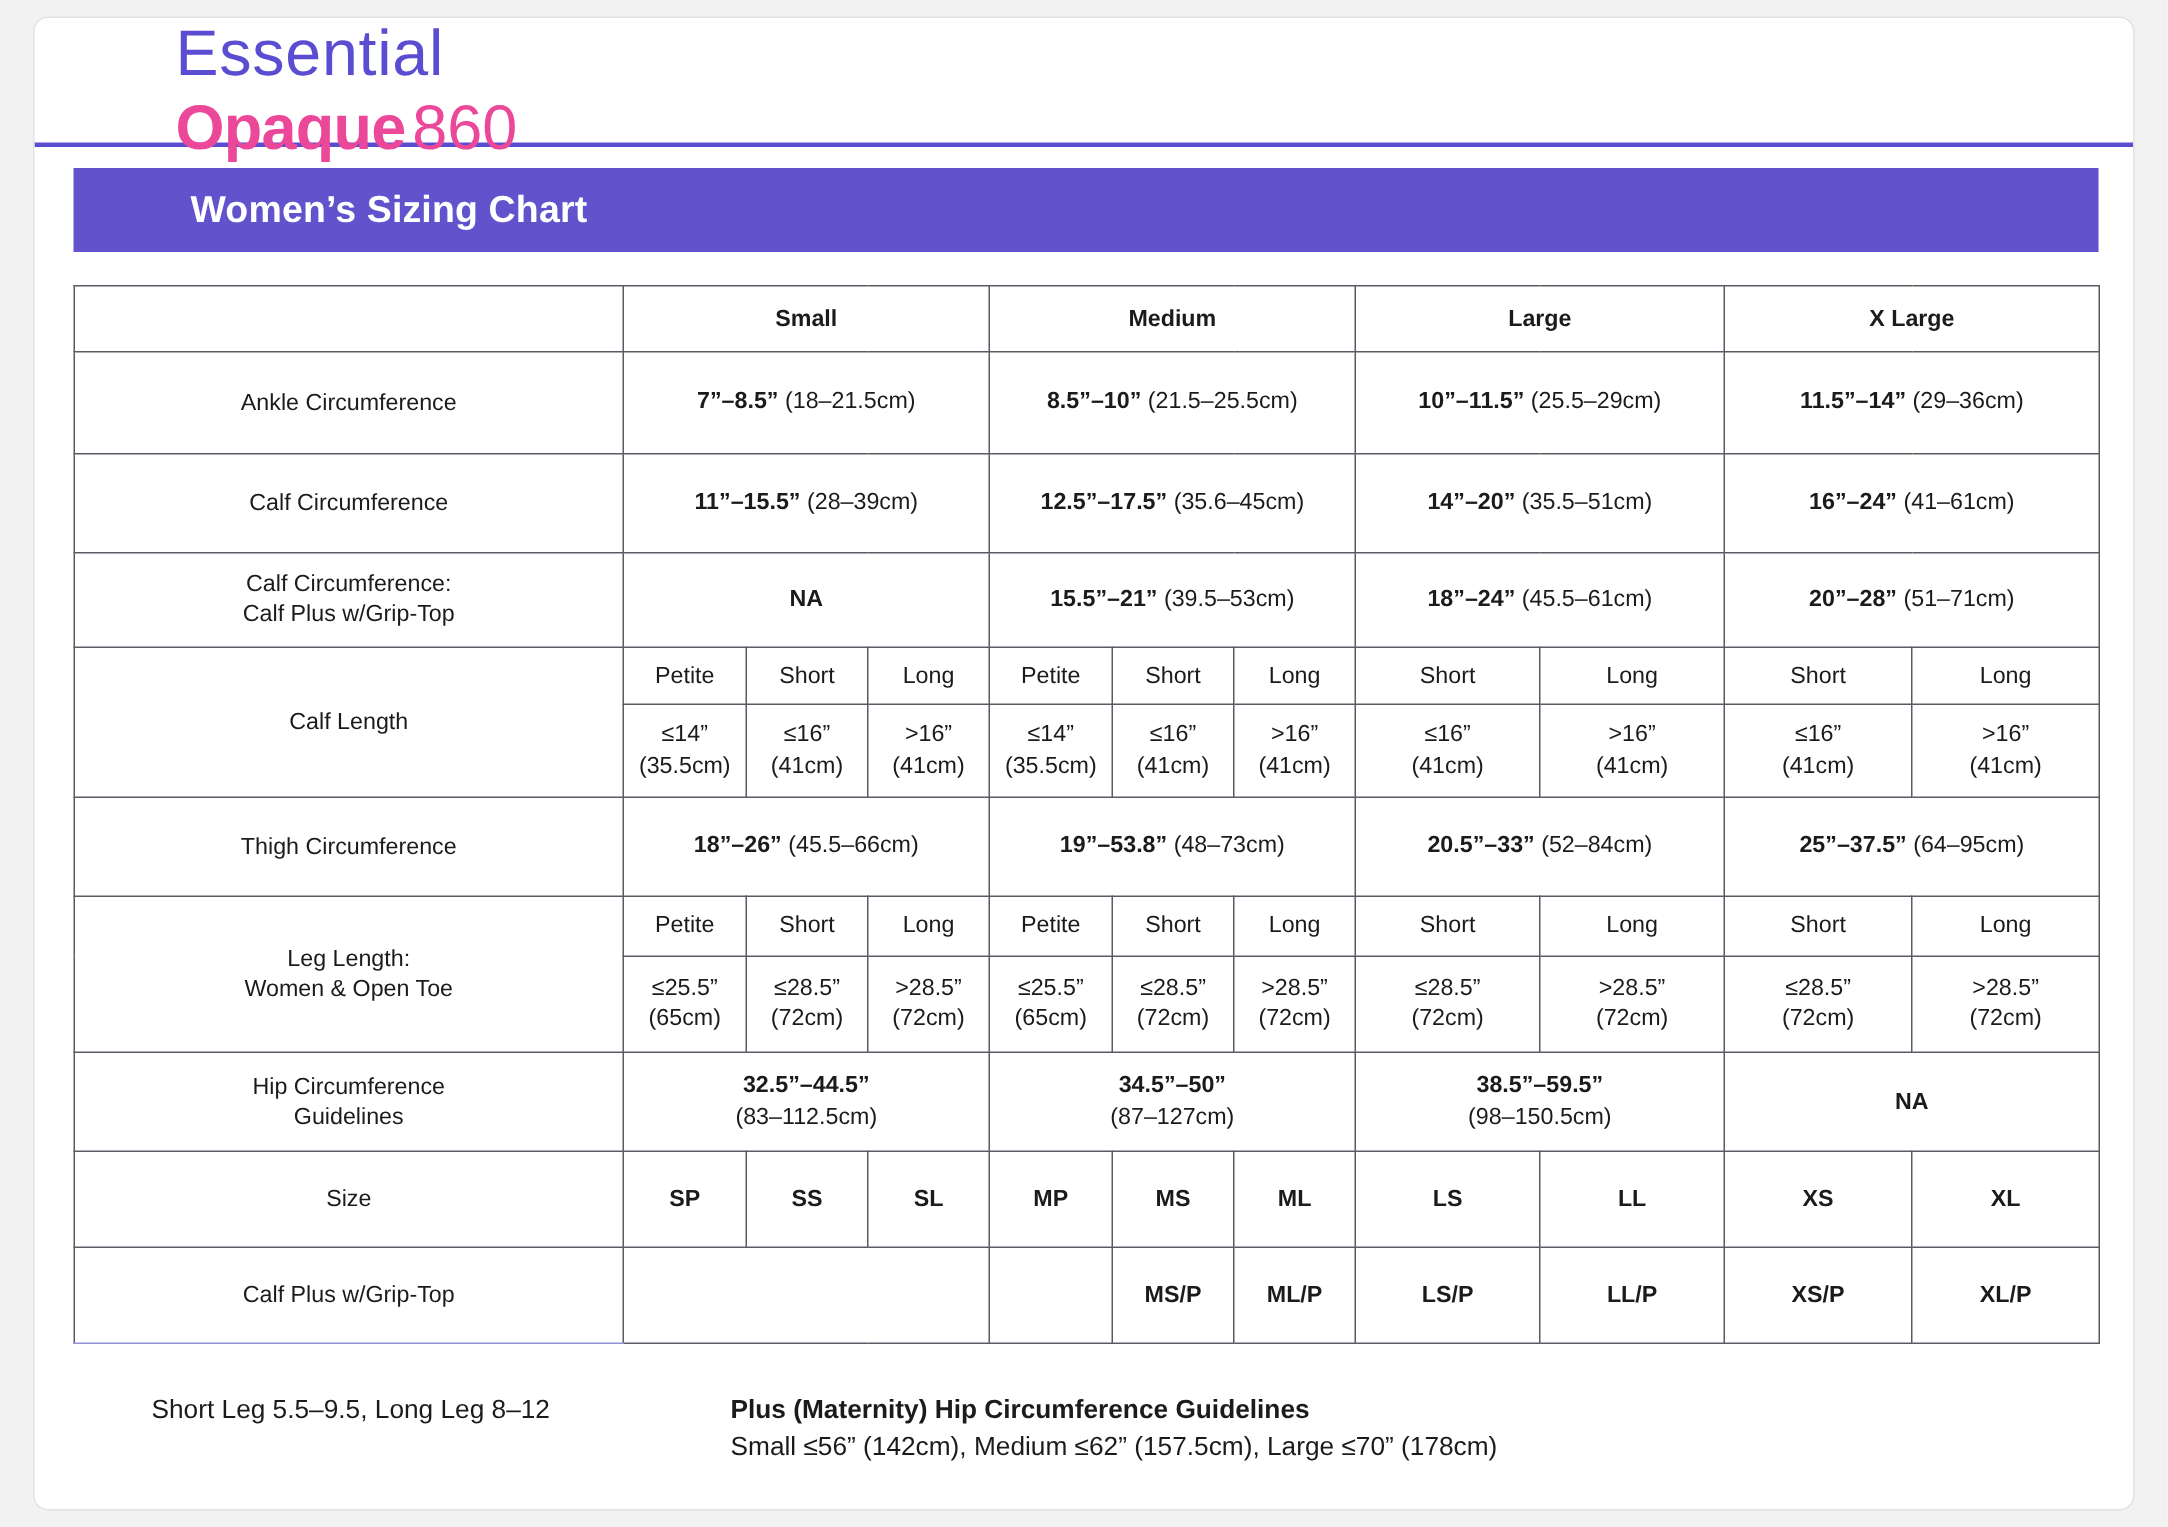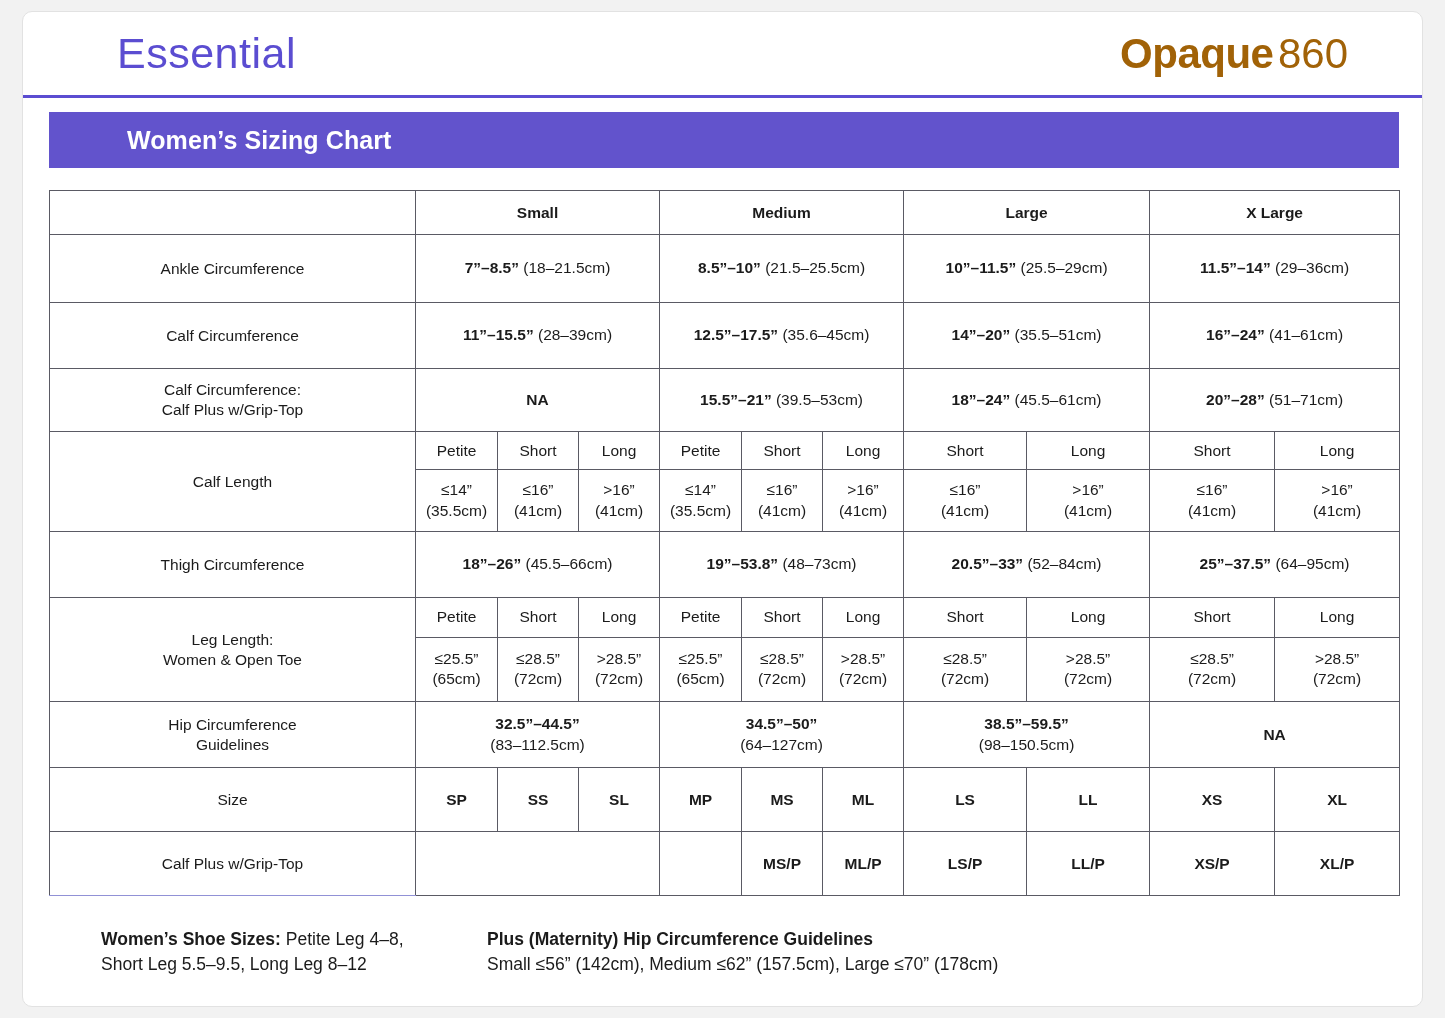--- a/index.html
+++ b/index.html
@@ -16,28 +16,29 @@
     border: 1px solid #e2e2e2;
     border-radius: 10px;
     overflow: hidden;
   }
 
   
   .brand {
     position: absolute; left: 0; top: 0;
     width: 1401px; height: 86px;
     border-bottom: 3px solid #5b4dd1;
-    display: flex; align-items: center; justify-content: space-between;
+    display: flex; align-items: flex-start; justify-content: space-between;
     padding: 0 76px 0 94px;
+    flex-direction: column;
   }
   .brand-left {
     font-size: 43px; font-weight: 300; letter-spacing: .5px;
     color: #5b4dd1;
   }
-  .brand-right { color: #a16207; white-space: nowrap; }
+  .brand-right { color: #ec4899; white-space: nowrap; }
   .brand-right .b-strong { font-size: 42px; font-weight: 700; letter-spacing: -.5px; }
   .brand-right .b-light  { font-size: 42px; font-weight: 300; letter-spacing: 0px; }
 
   
   .banner {
     position: absolute; left: 26px; top: 100px;
     width: 1350px; height: 56px;
     background: #6253cc;
     display: flex; align-items: center;
     padding-left: 78px;
@@ -359,21 +360,21 @@
         <td class="rowlabel" style="height:66px">
           <span>Hip Circumference</span><br>
           <span>Guidelines</span>
         </td>
         <td colspan="3" class="stack">
           <div class="l1">32.5”–44.5”</div>
           <div>(83–112.5cm)</div>
         </td>
         <td colspan="3" class="stack">
           <div class="l1">34.5”–50”</div>
-          <div>(64–127cm)</div>
+          <div>(87–127cm)</div>
         </td>
         <td colspan="2" class="stack">
           <div class="l1">38.5”–59.5”</div>
           <div>(98–150.5cm)</div>
         </td>
         <td colspan="2" class="na">NA</td>
       </tr>
 
       <tr>
         <td class="rowlabel" style="height:64px">Size</td>
@@ -399,23 +400,20 @@
         <td class="sizecell">LL/P</td>
         <td class="sizecell">XS/P</td>
         <td class="sizecell">XL/P</td>
       </tr>
     </tbody>
       </table>
   </div>
 
   <div class="footer">
     <div class="foot-col c1">
-      <div>
-        <b>Women’s Shoe Sizes:</b><span> Petite Leg 4–8,</span>
-      </div>
       <div>Short Leg 5.5–9.5, Long Leg 8–12</div>
     </div>
     <div class="foot-col c2">
       <div><b>Plus (Maternity) Hip Circumference Guidelines</b></div>
       <div>Small ≤56” (142cm), Medium ≤62” (157.5cm), Large ≤70” (178cm)</div>
     </div>
   </div>
 
 </div>
 

